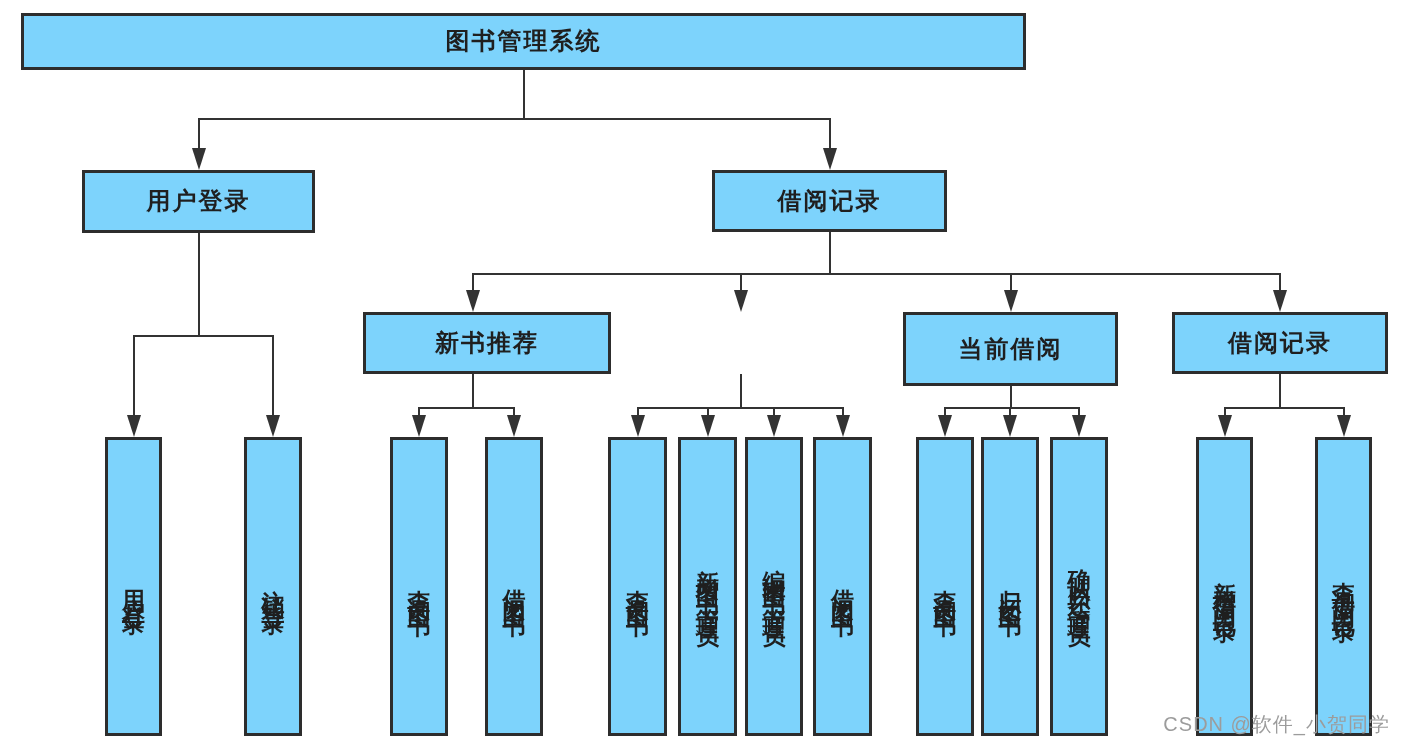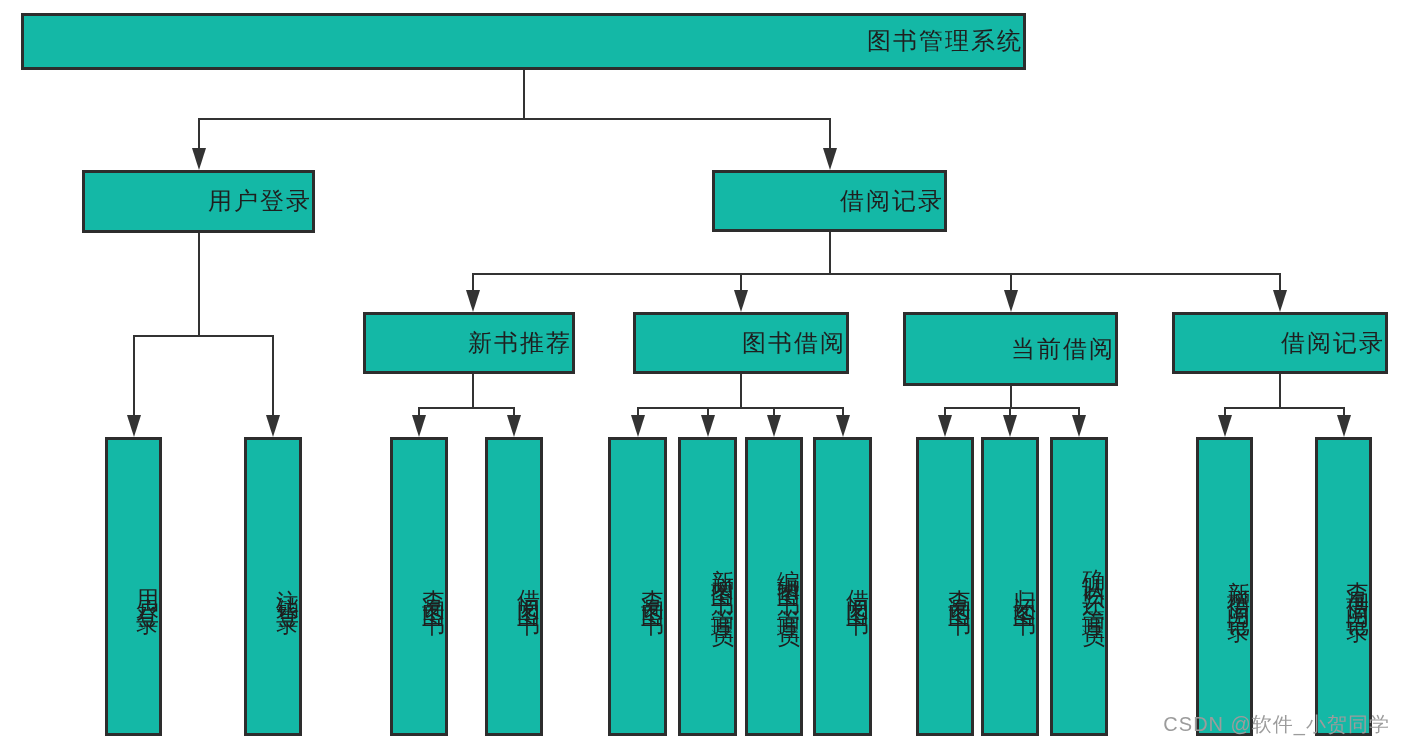--- a/index.html
+++ b/index.html
@@ -8,26 +8,27 @@
     position: relative;
     width: 1405px;
     height: 747px;
     background: var(--c-bg, #ffffff);
     font-family: "Liberation Sans", "DejaVu Sans", sans-serif;
     overflow: hidden;
   }
   .node {
     position: absolute;
     border: 3px solid var(--c-border, #2d2d2d);
-    background: #14b8a6;
+    background: #7dd3fc;
     display: flex;
     align-items: center;
-    justify-content: flex-end;
+    justify-content: center;
     color: var(--c-text, #1f1f1f);
     z-index: 2;
+    font-weight: bold;
   }
   .node.h .label {
     font-size: 24px;
     letter-spacing: 2px;
     white-space: nowrap;
     line-height: 1.2;
   }
   .node.v .label {
     writing-mode: vertical-rl;
     text-orientation: mixed;
@@ -90,40 +91,37 @@
     </div>
     <div class="line" style="left: 828.5px; top: 118px; width: 2px; height: 36px;"></div>
     <div class="arrow" style="left: 822.5px; top: 148px;"></div>
     <div class="node h" style="left: 712px; top: 170px; width: 235px; height: 62px;">
       <span class="label">借阅记录</span>
     </div>
     <div class="line" style="left: 828.5px; top: 232px; width: 2px; height: 43px;"></div>
     <div class="line" style="left: 471.5px; top: 273px; width: 809.5px; height: 2px;"></div>
     <div class="line" style="left: 471.5px; top: 273px; width: 2px; height: 23px;"></div>
     <div class="arrow" style="left: 465.5px; top: 290px;"></div>
-    <div class="node h" style="left: 363px; top: 312px; width: 212px; height: 62px;">
+    <div class="node h" style="left: 363px; top: 312px; width: 248px; height: 62px;">
       <span class="label">新书推荐</span>
     </div>
     <div class="line" style="left: 471.5px; top: 374px; width: 2px; height: 35px;"></div>
     <div class="line" style="left: 418px; top: 407px; width: 97px; height: 2px;"></div>
     <div class="line" style="left: 418px; top: 407px; width: 2px; height: 14px;"></div>
     <div class="arrow" style="left: 412px; top: 415px;"></div>
     <div class="node v" style="left: 390px; top: 437px; width: 58px; height: 299px;">
       <span class="label">查询图书</span>
     </div>
     <div class="line" style="left: 513px; top: 407px; width: 2px; height: 14px;"></div>
     <div class="arrow" style="left: 507px; top: 415px;"></div>
     <div class="node v" style="left: 485px; top: 437px; width: 58px; height: 299px;">
       <span class="label">借阅图书</span>
     </div>
     <div class="line" style="left: 740px; top: 273px; width: 2px; height: 23px;"></div>
     <div class="arrow" style="left: 734px; top: 290px;"></div>
-    <div class="node h" style="left: 633px; top: 312px; width: 216px; height: 62px;">
-      <span class="label">图书借阅</span>
-    </div>
     <div class="line" style="left: 740px; top: 374px; width: 2px; height: 35px;"></div>
     <div class="line" style="left: 636.5px; top: 407px; width: 207px; height: 2px;"></div>
     <div class="line" style="left: 636.5px; top: 407px; width: 2px; height: 14px;"></div>
     <div class="arrow" style="left: 630.5px; top: 415px;"></div>
     <div class="node v" style="left: 608px; top: 437px; width: 59px; height: 299px;">
       <span class="label">查询图书</span>
     </div>
     <div class="line" style="left: 706.5px; top: 407px; width: 2px; height: 14px;"></div>
     <div class="arrow" style="left: 700.5px; top: 415px;"></div>
     <div class="node v" style="left: 678px; top: 437px; width: 59px; height: 299px;">

